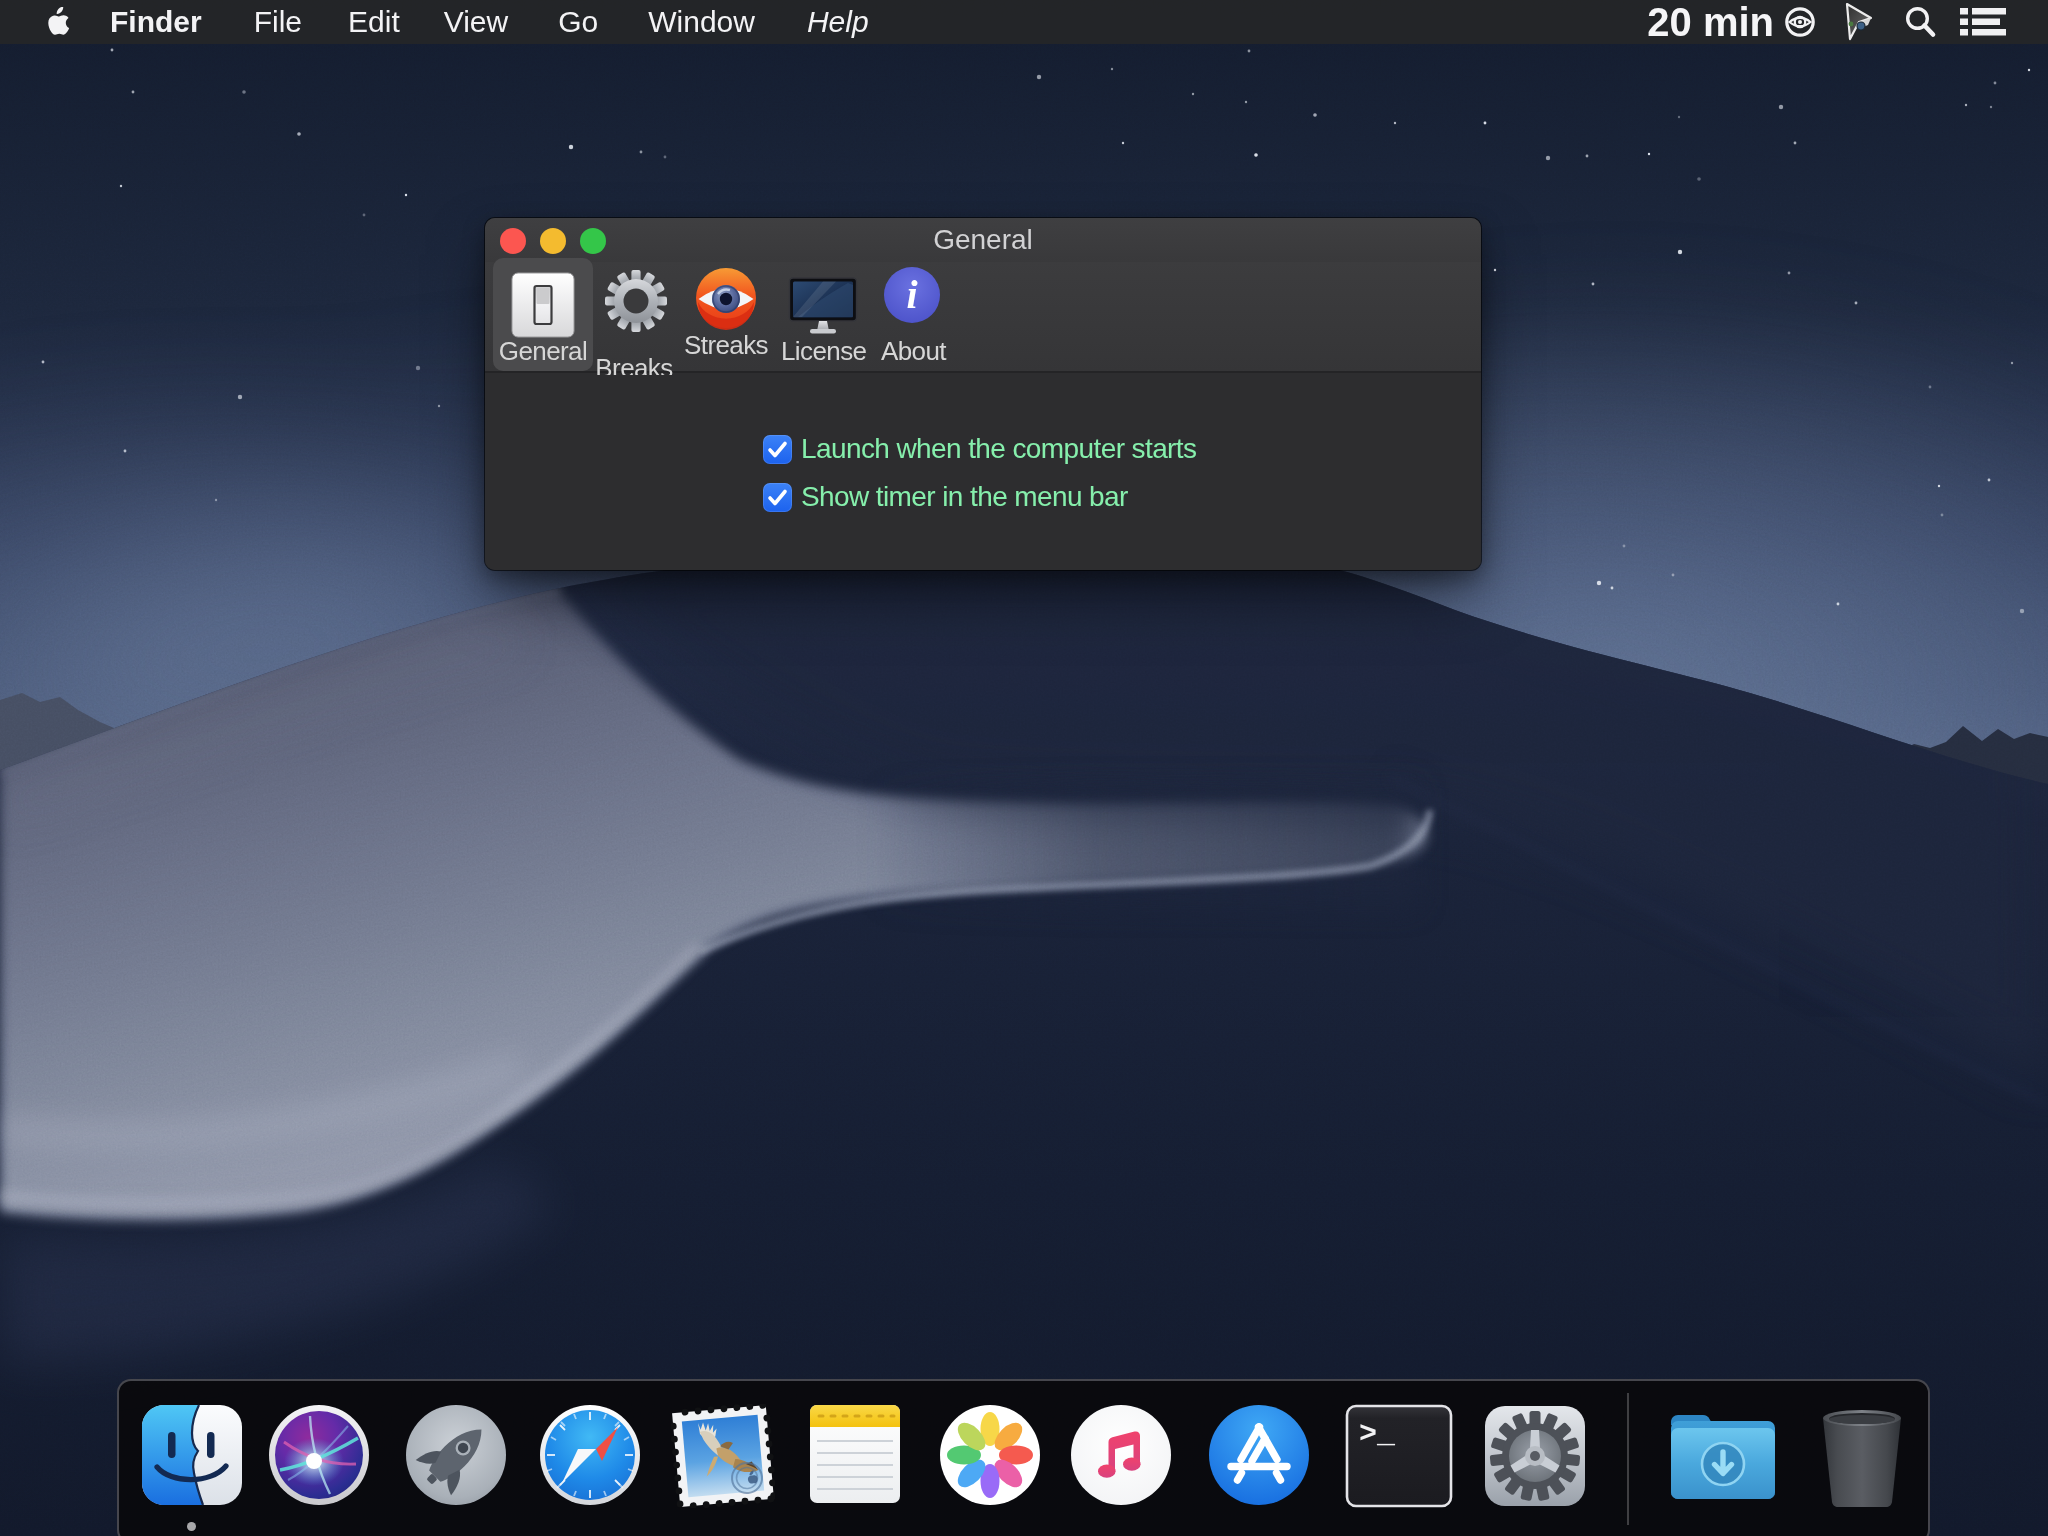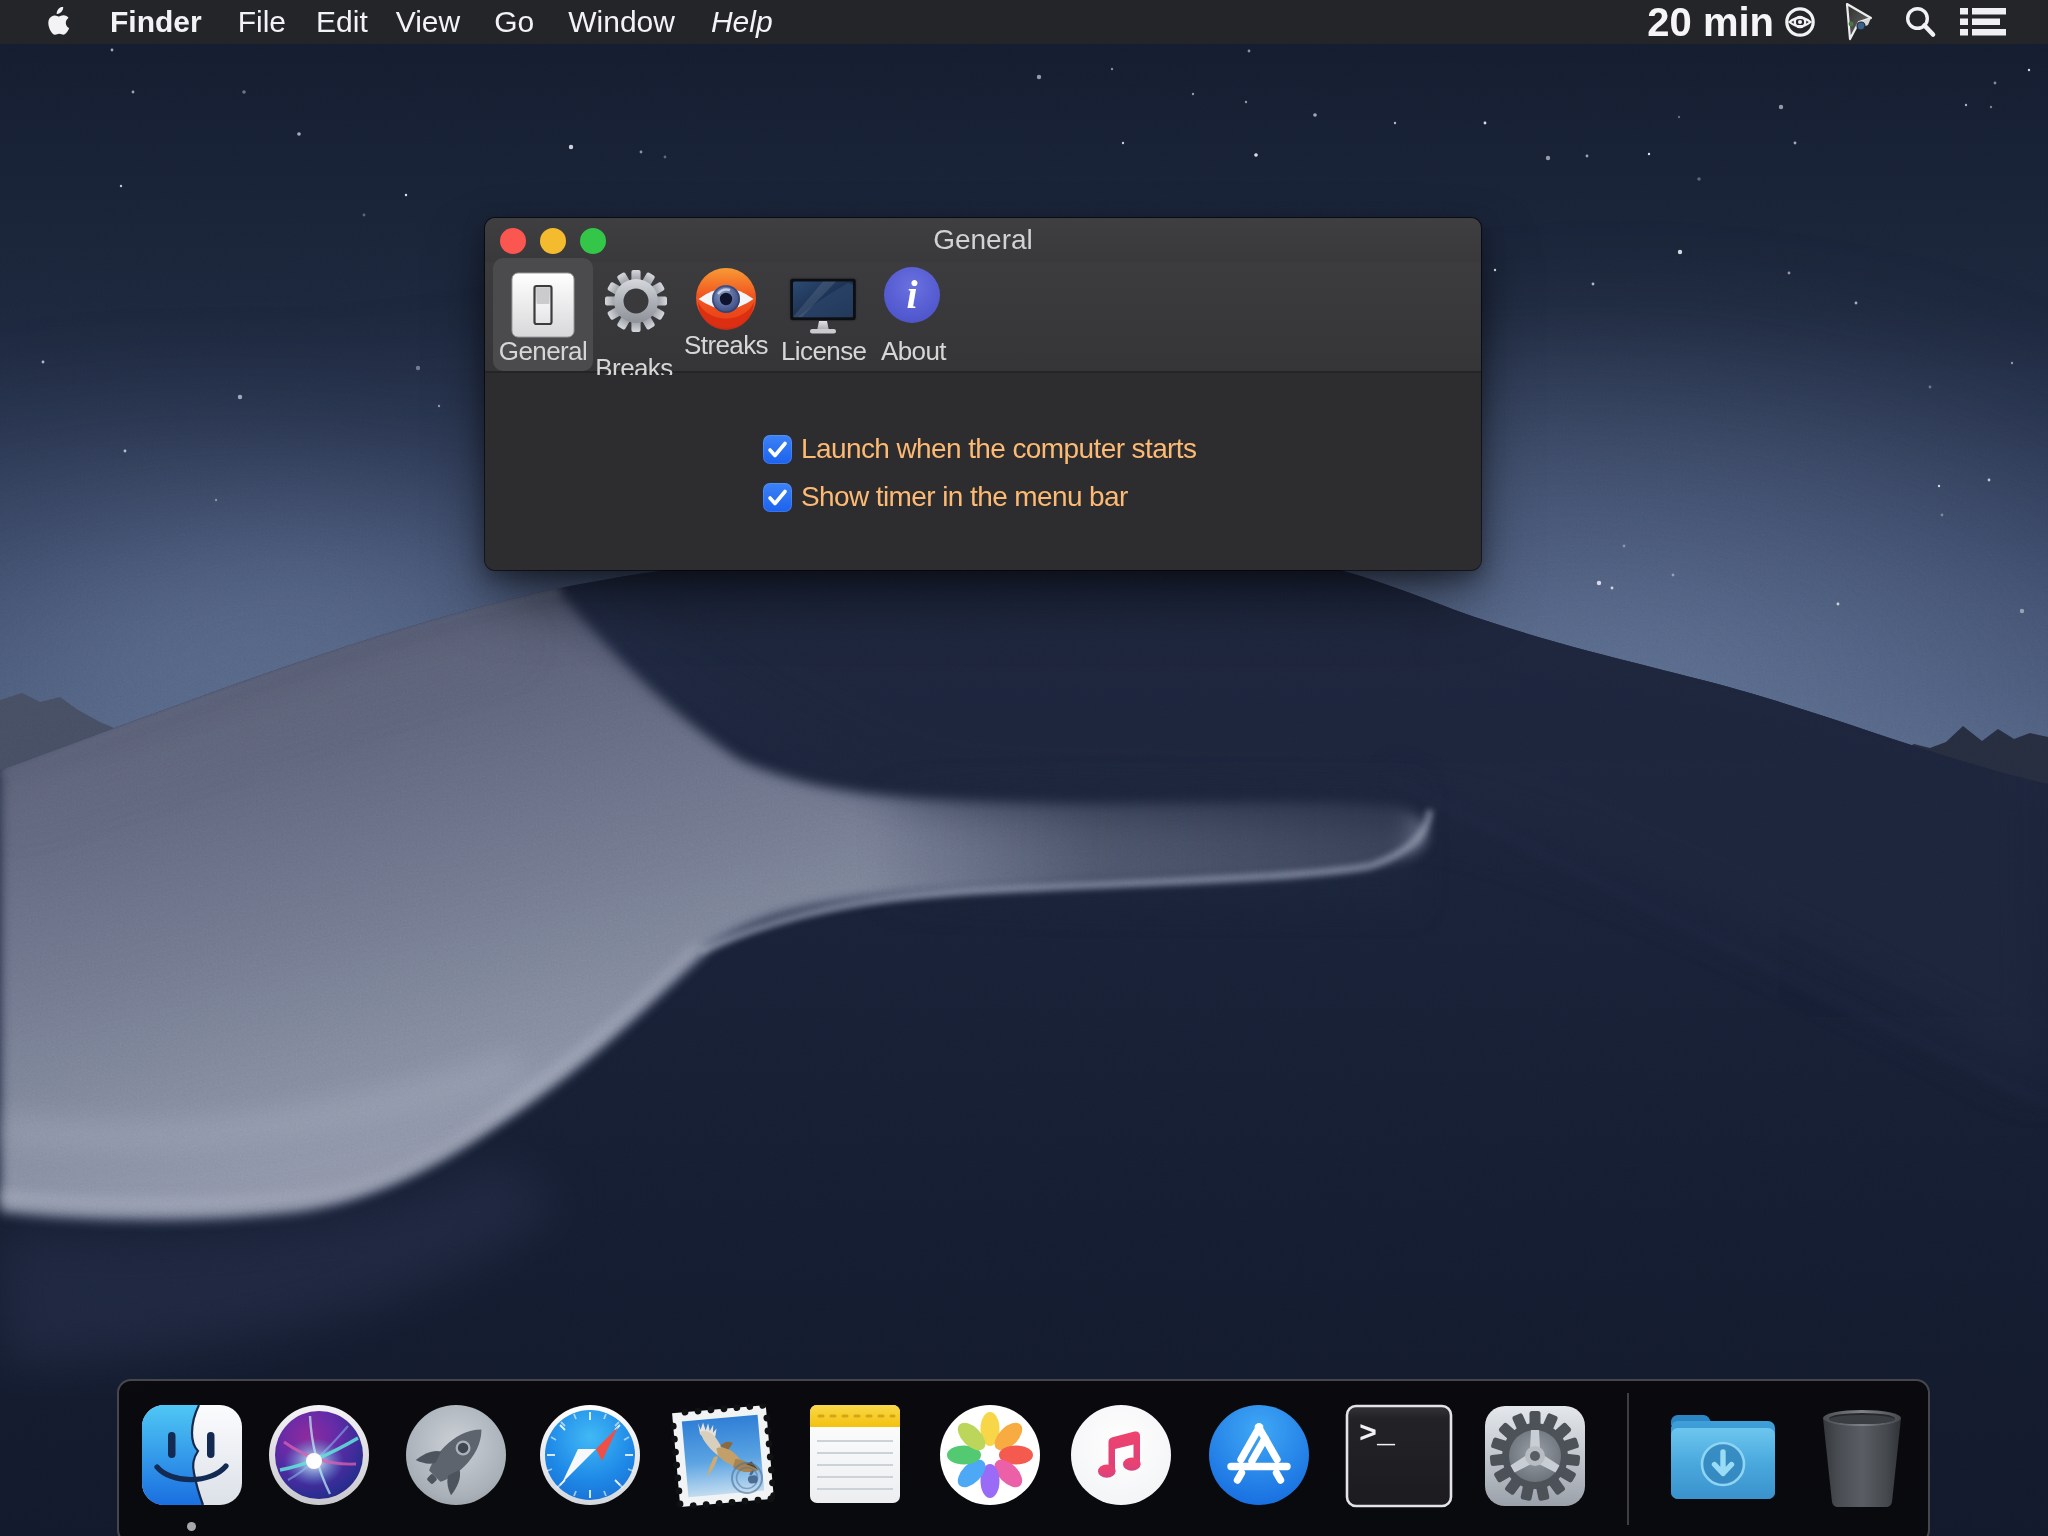--- a/index.html
+++ b/index.html
@@ -2,30 +2,30 @@
 <html><head>
 <meta charset="utf-8">
 <style>
   html,body{margin:0;padding:0;background:#0f1626;}
   *{box-sizing:border-box;}
   .desktop{position:relative;width:2048px;height:1536px;overflow:hidden;font-family:"Liberation Sans",sans-serif;}
   .wall{position:absolute;left:0;top:0;}
   
   .menubar{position:absolute;left:0;top:0;width:2048px;height:44px;background:rgba(36,37,40,0.96);display:flex;align-items:center;color:#f3f3f5;font-size:30px;}
   .mb-left{display:flex;align-items:center;}
-  .mb-item{margin:0;white-space:nowrap;}
+  .mb-item{margin:16px;white-space:nowrap;}
   .mb-right{position:absolute;right:0;top:0;height:44px;display:flex;align-items:center;}
   
   .win{position:absolute;left:485px;top:218px;width:996px;height:352px;border-radius:10px;background:#2d2d2f;box-shadow:0 0 0 1px rgba(0,0,0,0.6),0 30px 60px -6px rgba(0,0,0,0.5),0 8px 22px rgba(0,0,0,0.35);overflow:hidden;}
   .titlebar{position:absolute;left:0;top:0;width:100%;height:44px;background:linear-gradient(#3f3f41,#39393b);}
   .tl{position:absolute;top:27px;width:26px;height:26px;border-radius:50%;}
   .toolbar{position:absolute;left:0;top:44px;width:100%;height:111px;background:linear-gradient(#3c3c3e,#353537);border-bottom:2px solid #242426;}
   .tb-item{position:absolute;text-align:center;color:#d6d6d6;font-size:26px;letter-spacing:-0.6px;}
   .content{position:absolute;left:0;top:157px;width:100%;height:195px;background:#2d2d2f;}
-  .cbrow{position:absolute;display:flex;align-items:center;color:#fdba74;font-size:28px;letter-spacing:-0.6px;}
+  .cbrow{position:absolute;display:flex;align-items:center;color:#86efac;font-size:28px;letter-spacing:-0.6px;}
   .cbox{width:29px;height:29px;border-radius:7px;background:linear-gradient(#3c82f7,#1c62ee);margin-right:9px;position:relative;box-shadow:inset 0 0 0 1px rgba(255,255,255,0.12);}
   
   .dock{position:absolute;left:117px;top:1379px;width:1813px;height:165px;border-radius:14px;background:rgba(9,9,11,0.9);border:2px solid rgba(200,200,210,0.32);}
   .dicon{position:absolute;top:23px;}
 </style>
 </head>
 <body>
 <div class="desktop">
   <svg class="wall" width="2048" height="1536" viewBox="0 0 2048 1536">
     <defs>

